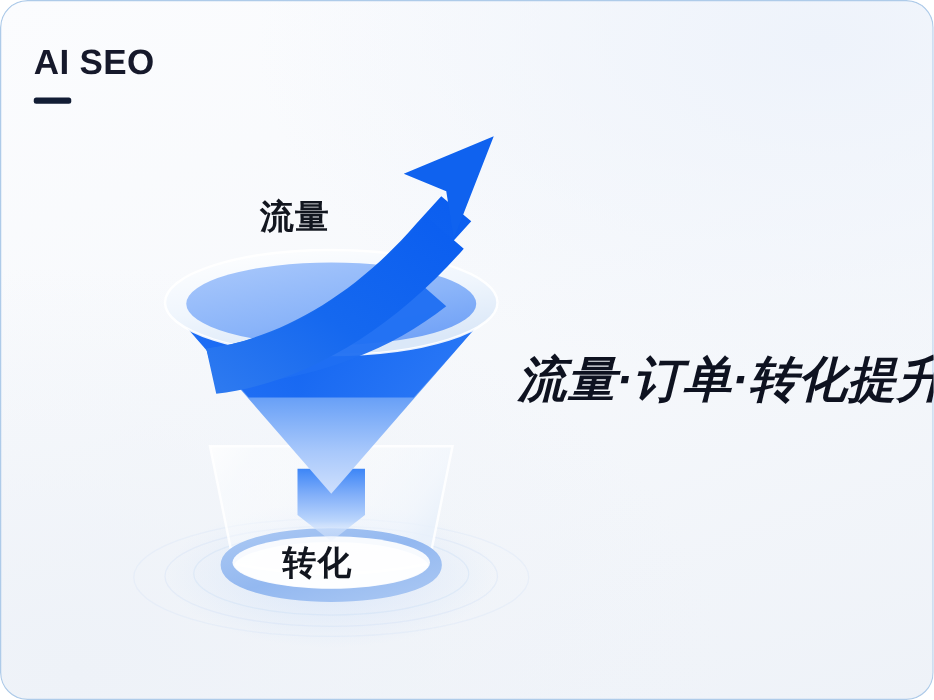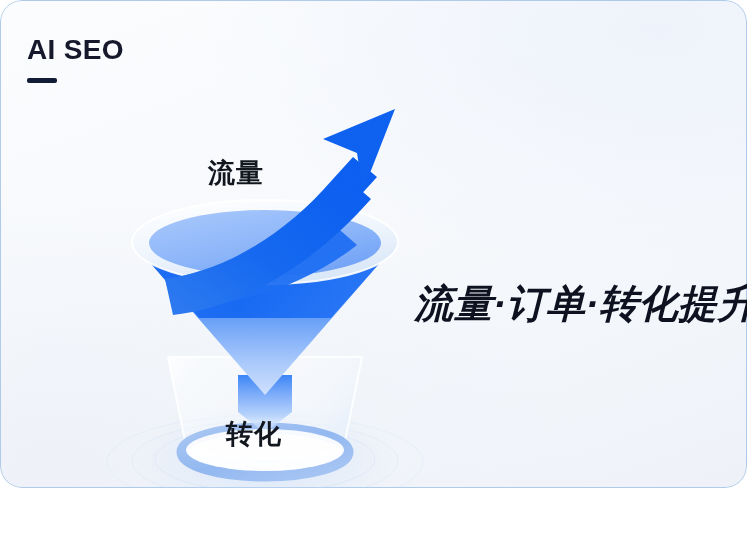--- a/index.html
+++ b/index.html
@@ -3,21 +3,21 @@
 <meta charset="utf-8">
 <style>
   html, body {
     margin: 0;
     padding: 0;
     background: #ffffff;
   }
   #canvas {
     position: relative;
     width: 747px;
-    height: 488px;
+    height: 560px;
     overflow: hidden;
     font-family: "Liberation Sans", "DejaVu Sans", sans-serif;
     background:
       radial-gradient(110% 90% at 88% 6%, #eef3fb 0%, rgba(238,243,251,0) 55%),
       radial-gradient(120% 100% at 8% 96%, #eef2f8 0%, rgba(238,242,248,0) 58%),
       linear-gradient(160deg, #fbfcfe 0%, #f7f9fc 45%, #eef2f8 100%);
     border-radius: 22px;
     box-sizing: border-box;
   }
   #frame-border {
@@ -77,21 +77,21 @@
   
   .graphic-label {
     position: absolute;
     font-size: 27px;
     font-weight: 700;
     color: #12161f;
     letter-spacing: 1px;
     white-space: nowrap;
   }
   #label-traffic { left: 208px; top: 155px; }
-  #label-conversion { left: 226px; top: 416px; }
+  #label-conversion { left: 226px; top: 432px; }
 </style>
 </head>
 <body>
 
 <div id="canvas">
 
   <div id="frame-border"></div>
 
   <div id="title-block">
     <div id="page-title">AI SEO</div>

